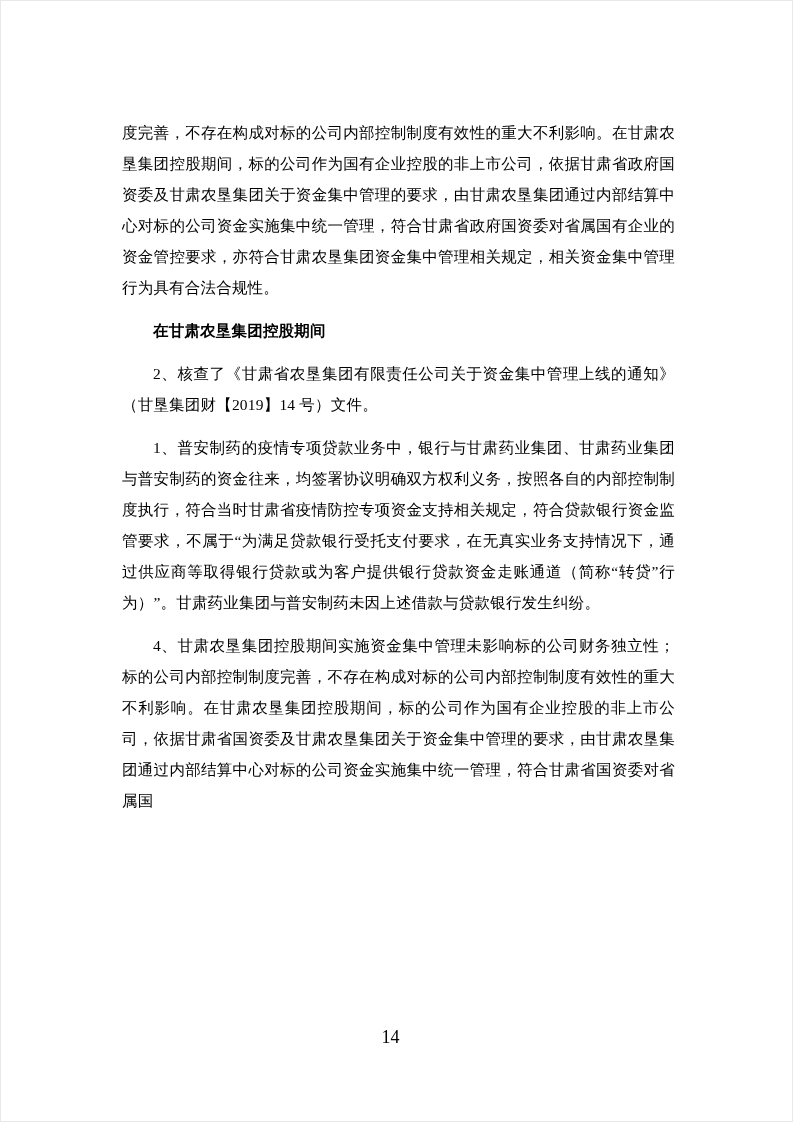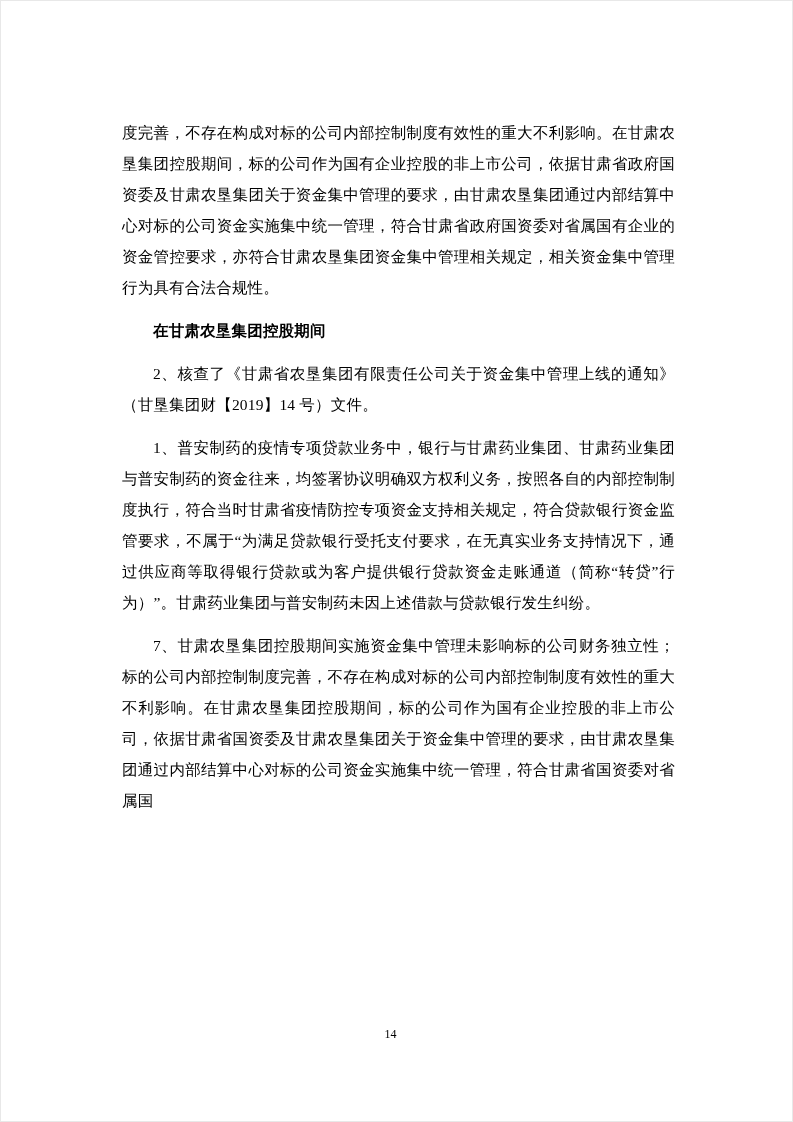--- a/index.html
+++ b/index.html
@@ -43,37 +43,37 @@
     margin: 2px 0 12px 0;
     text-indent: 2em;
     letter-spacing: 0.2px;
   }
   .page-number {
     position: absolute;
     left: 0;
     right: 12px;
     top: 1026px;
     text-align: center;
-    font-size: 12px;
+    font-size: 18px;
     color: #000000;
   }
 </style>
 </head>
 <body>
 
 <div class="page">
   <div class="content">
     <p class="para no-indent">度完善，不存在构成对标的公司内部控制制度有效性的重大不利影响。在甘肃农垦集团控股期间，标的公司作为国有企业控股的非上市公司，依据甘肃省政府国资委及甘肃农垦集团关于资金集中管理的要求，由甘肃农垦集团通过内部结算中心对标的公司资金实施集中统一管理，符合甘肃省政府国资委对省属国有企业的资金管控要求，亦符合甘肃农垦集团资金集中管理相关规定，相关资金集中管理行为具有合法合规性。</p>
 
     <h3 class="heading">在甘肃农垦集团控股期间</h3>
 
 
 
     <p class="para">2、核查了《甘肃省农垦集团有限责任公司关于资金集中管理上线的通知》（甘垦集团财【2019】14 号）文件。</p>
 
 
     <p class="para">1、普安制药的疫情专项贷款业务中，银行与甘肃药业集团、甘肃药业集团与普安制药的资金往来，均签署协议明确双方权利义务，按照各自的内部控制制度执行，符合当时甘肃省疫情防控专项资金支持相关规定，符合贷款银行资金监管要求，不属于“为满足贷款银行受托支付要求，在无真实业务支持情况下，通过供应商等取得银行贷款或为客户提供银行贷款资金走账通道（简称“转贷”行为）”。甘肃药业集团与普安制药未因上述借款与贷款银行发生纠纷。</p>
 
-    <p class="para">7、甘肃农垦集团控股期间实施资金集中管理未影响标的公司财务独立性；标的公司内部控制制度完善，不存在构成对标的公司内部控制制度有效性的重大不利影响。在甘肃农垦集团控股期间，标的公司作为国有企业控股的非上市公司，依据甘肃省国资委及甘肃农垦集团关于资金集中管理的要求，由甘肃农垦集团通过内部结算中心对标的公司资金实施集中统一管理，符合甘肃省国资委对省属国</p>
+    <p class="para">4、甘肃农垦集团控股期间实施资金集中管理未影响标的公司财务独立性；标的公司内部控制制度完善，不存在构成对标的公司内部控制制度有效性的重大不利影响。在甘肃农垦集团控股期间，标的公司作为国有企业控股的非上市公司，依据甘肃省国资委及甘肃农垦集团关于资金集中管理的要求，由甘肃农垦集团通过内部结算中心对标的公司资金实施集中统一管理，符合甘肃省国资委对省属国</p>
   </div>
 
   <div class="page-number">14</div>
 </div>
 
 </body></html>

